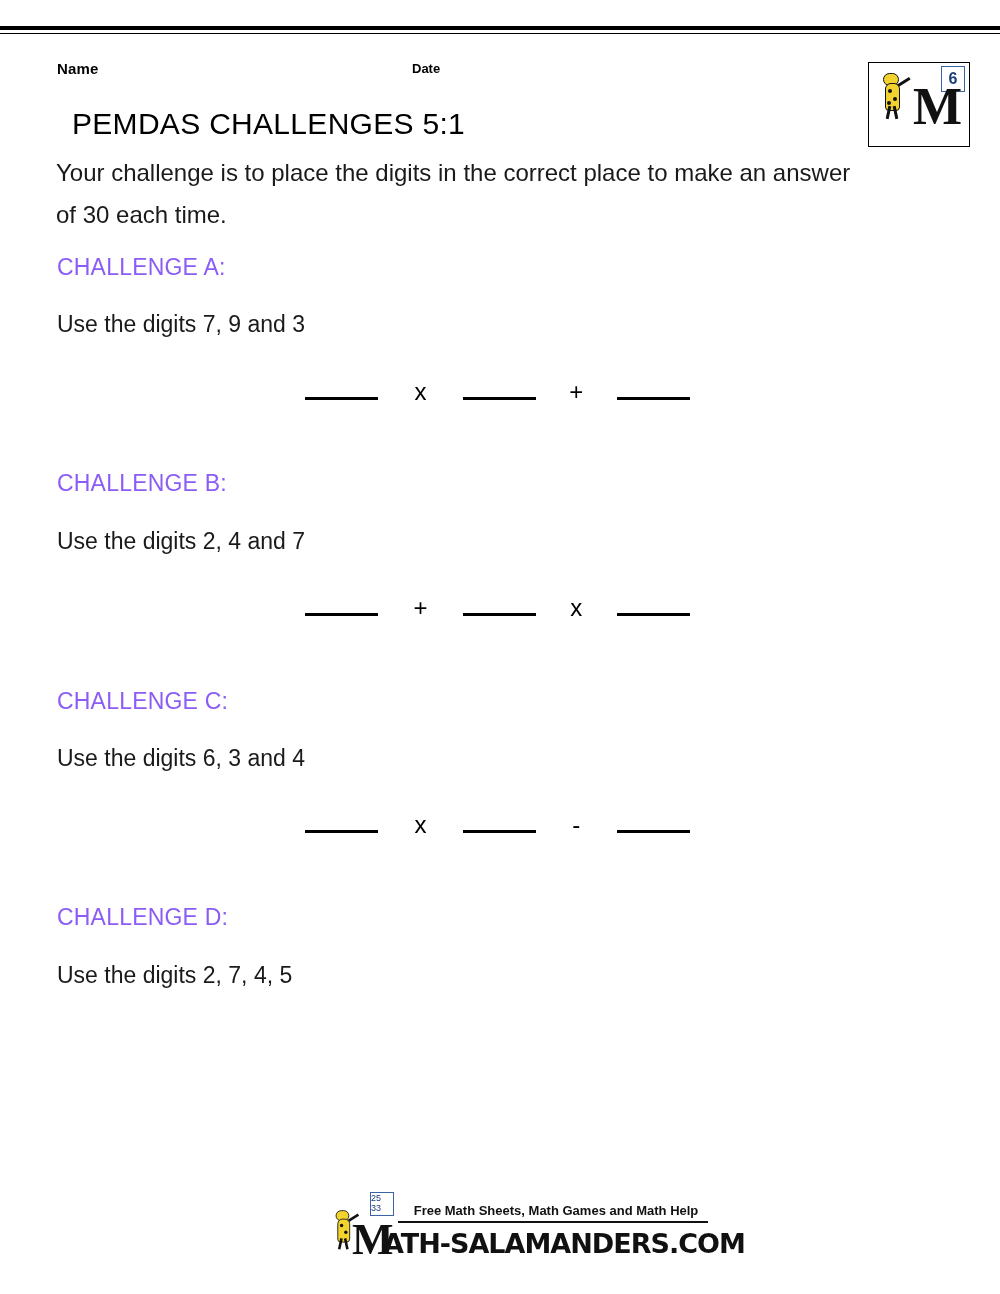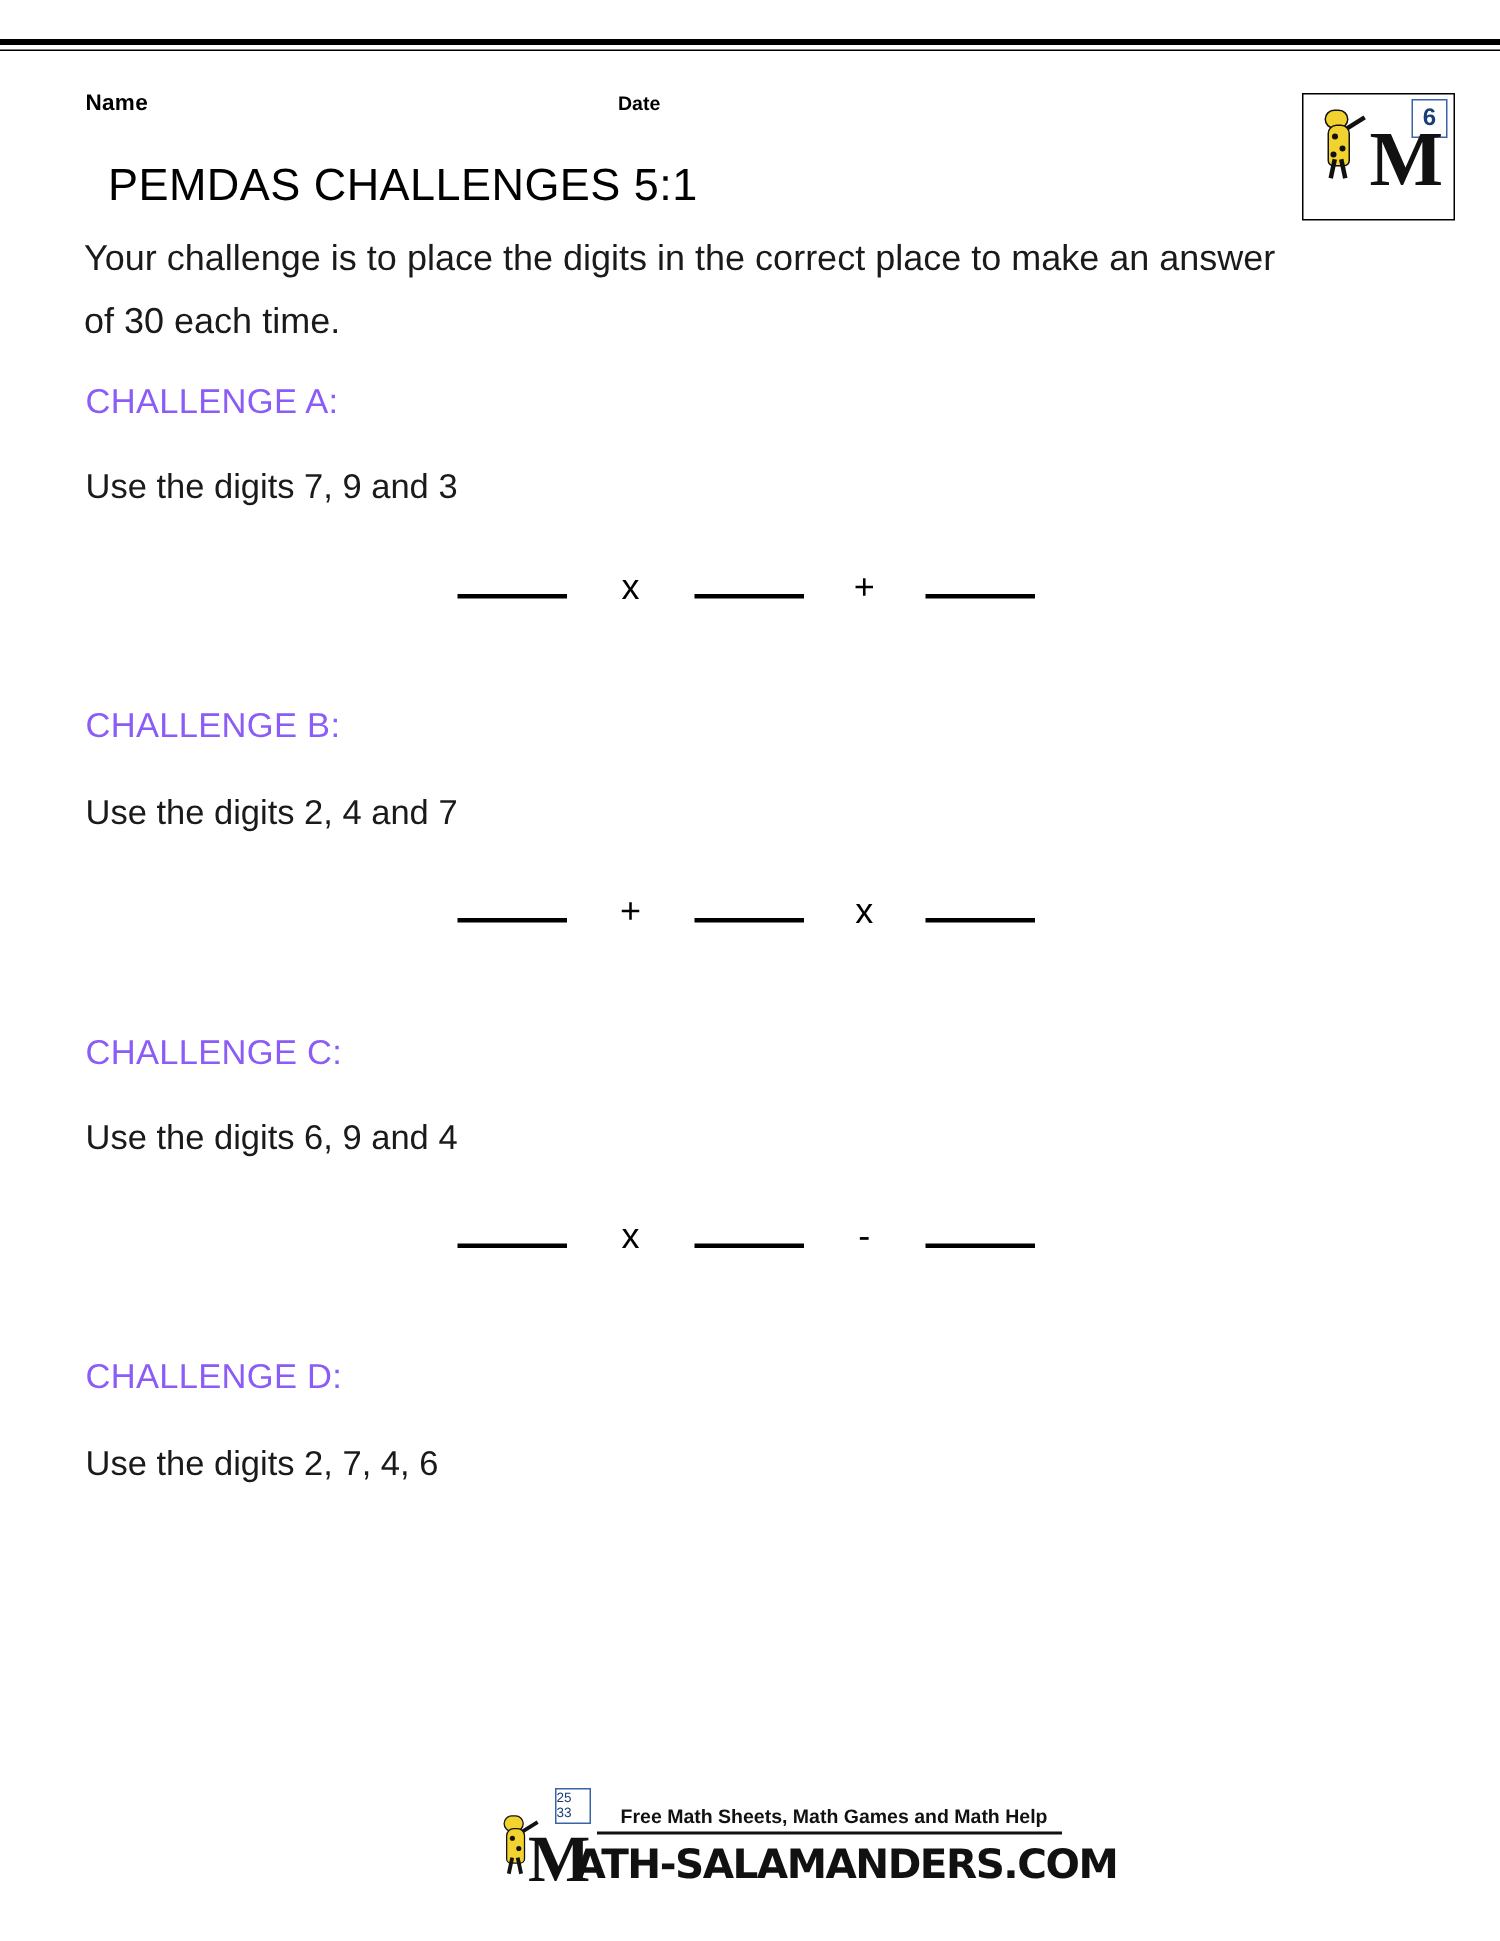--- a/index.html
+++ b/index.html
@@ -260,31 +260,31 @@
   <div class="challenge-digits" style="top:528px;">Use the digits 2, 4 and 7</div>
   <div class="expr" style="left:305px; top:594px;">
     <span class="blank" style="width:73px;"></span>
     <span class="op" style="width:72px;">+</span>
     <span class="blank" style="width:73px;"></span>
     <span class="op" style="width:68px;">x</span>
     <span class="blank" style="width:73px;"></span>
   </div>
 
   <div class="challenge-head" style="top:688px;">CHALLENGE C:</div>
-  <div class="challenge-digits" style="top:745px;">Use the digits 6, 9 and 4</div>
+  <div class="challenge-digits" style="top:745px;">Use the digits 6, 3 and 4</div>
   <div class="expr" style="left:305px; top:811px;">
     <span class="blank" style="width:73px;"></span>
     <span class="op" style="width:72px;">x</span>
     <span class="blank" style="width:73px;"></span>
     <span class="op" style="width:68px;">-</span>
     <span class="blank" style="width:73px;"></span>
   </div>
 
   <div class="challenge-head" style="top:904px;">CHALLENGE D:</div>
-  <div class="challenge-digits" style="top:962px;">Use the digits 2, 7, 4, 6</div>
+  <div class="challenge-digits" style="top:962px;">Use the digits 2, 7, 4, 5</div>
 
   <div class="footer"></div>
   <div class="footer-tagline">Free Math Sheets, Math Games and Math Help</div>
   <div class="footer-line"></div>
   <div class="footer-badge">25 33</div>
 
   <div class="sal-body" style="left:330px; top:1212px; transform:scale(.85);">
     <div class="head"></div>
     <div class="arm"></div>
     <div class="torso"></div>

